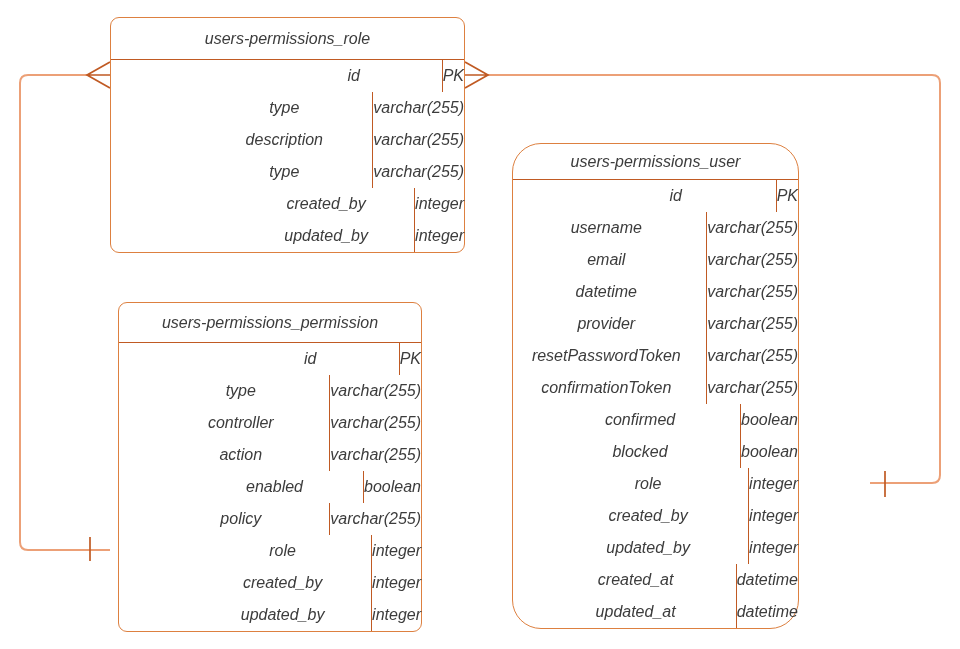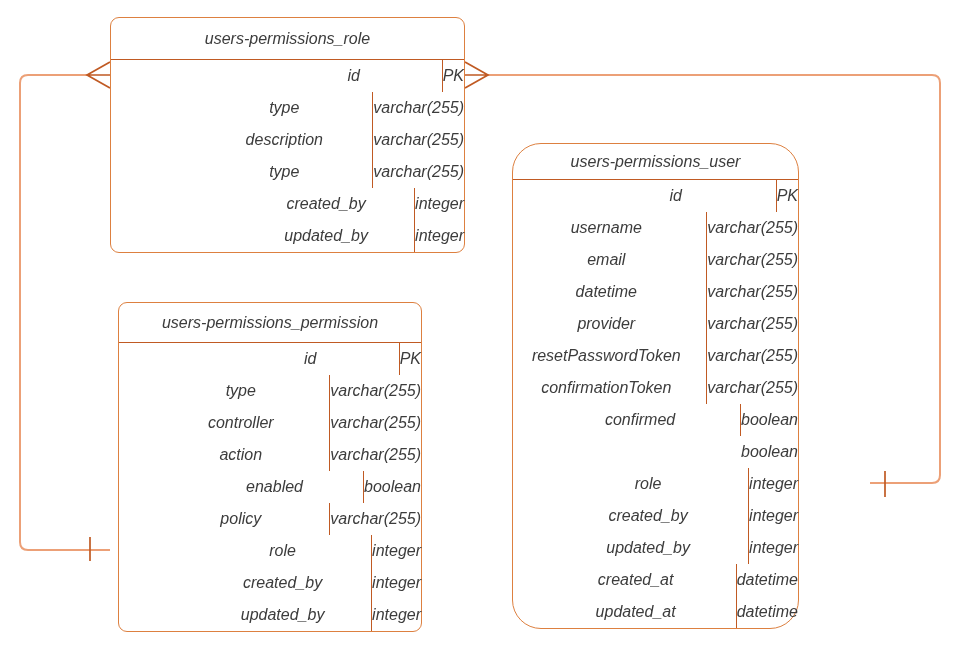--- a/index.html
+++ b/index.html
@@ -160,20 +160,21 @@
         </div>
         <div class="t-row">
           <div class="cell cname">confirmationToken</div>
           <div class="cell ctype">varchar(255)</div>
         </div>
         <div class="t-row">
           <div class="cell cname">confirmed</div>
           <div class="cell ctype">boolean</div>
         </div>
         <div class="t-row">
+          <div class="cell cname">blocked</div>
           <div class="cell ctype">boolean</div>
         </div>
         <div class="t-row">
           <div class="cell cname">role</div>
           <div class="cell ctype">integer</div>
         </div>
         <div class="t-row">
           <div class="cell cname">created_by</div>
           <div class="cell ctype">integer</div>
         </div>

